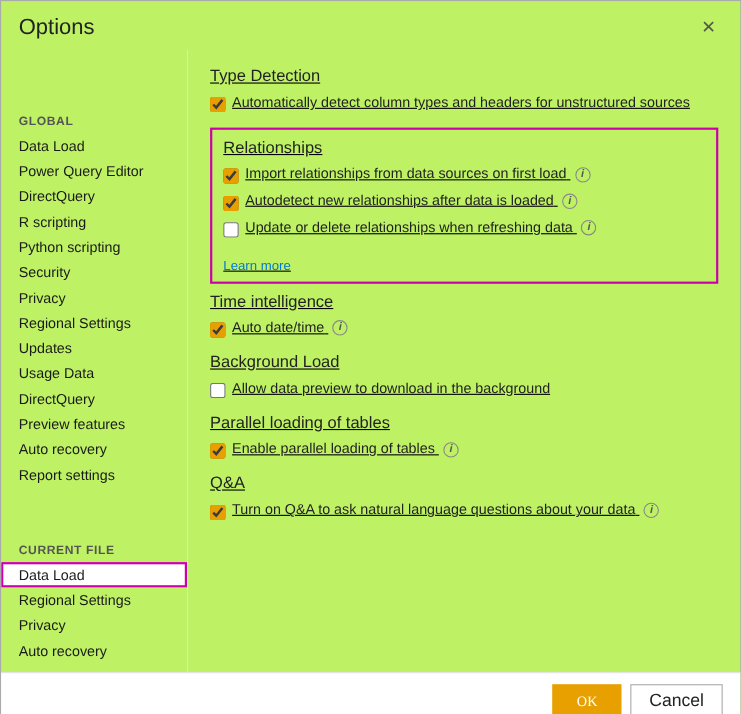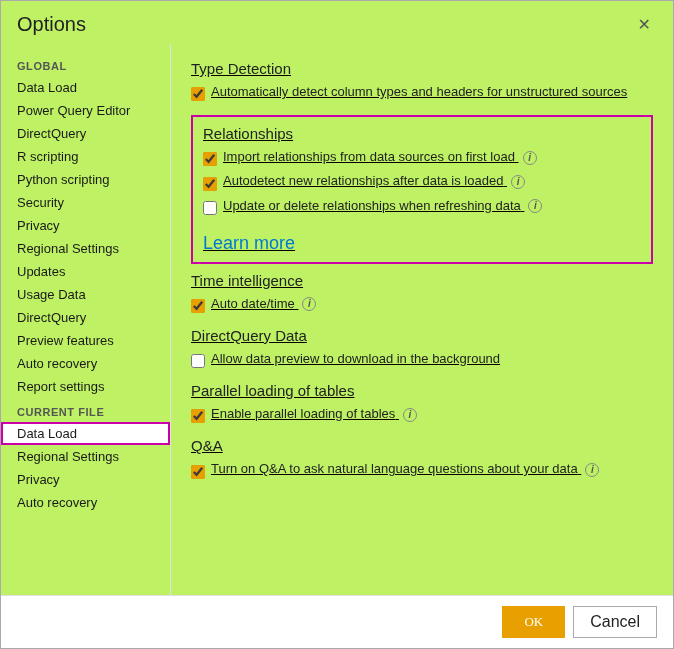--- a/index.html
+++ b/index.html
@@ -55,20 +55,21 @@
       overflow-y: auto;
       padding: 8px 0;
       position: relative;
     }
     .sidebar-section-label {
       font-size: 11px;
       font-weight: 700;
       color: #555;
       padding: 8px 16px 4px 16px;
       letter-spacing: 0.05em;
+      margin-top: 44px;
     }
     .sidebar-item {
       display: block;
       padding: 4px 16px;
       color: #1a1a1a;
       cursor: pointer;
       text-decoration: none;
       white-space: nowrap;
       font-size: 13px;
     }
@@ -131,21 +132,21 @@
       margin-top: 2px;
     }
     .relationships-title {
       font-size: 15px;
       font-weight: 400;
       color: #222;
       margin-bottom: 6px;
     }
     .learn-more {
       color: #0078d4;
-      font-size: 18px;
+      font-size: 12px;
       text-decoration: none;
       display: block;
       margin-top: 18px;
     }
     .section-block {
       margin-bottom: 14px;
     }
     
     .dialog-footer {
       border-top: 1px solid #e0e0e0;
@@ -255,21 +256,21 @@
         <div class="checkbox-row">
           <input type="checkbox" id="autoDatetime" checked="" style="">
           <label class="checkbox-label" for="autoDatetime">
             <span>Auto date/time</span>
             <span class="info-icon">i</span>
           </label>
         </div>
       </div>
 
       <div class="section-block">
-        <div class="section-title">DirectQuery Data</div>
+        <div class="section-title">Background Load</div>
         <div class="checkbox-row">
           <input type="checkbox" id="allowPreview" style="">
           <label class="checkbox-label" for="allowPreview">Allow data preview to download in the background</label>
         </div>
       </div>
 
       <div class="section-block">
         <div class="section-title">Parallel loading of tables</div>
         <div class="checkbox-row">
           <input type="checkbox" id="enableParallel" checked="" style="">

